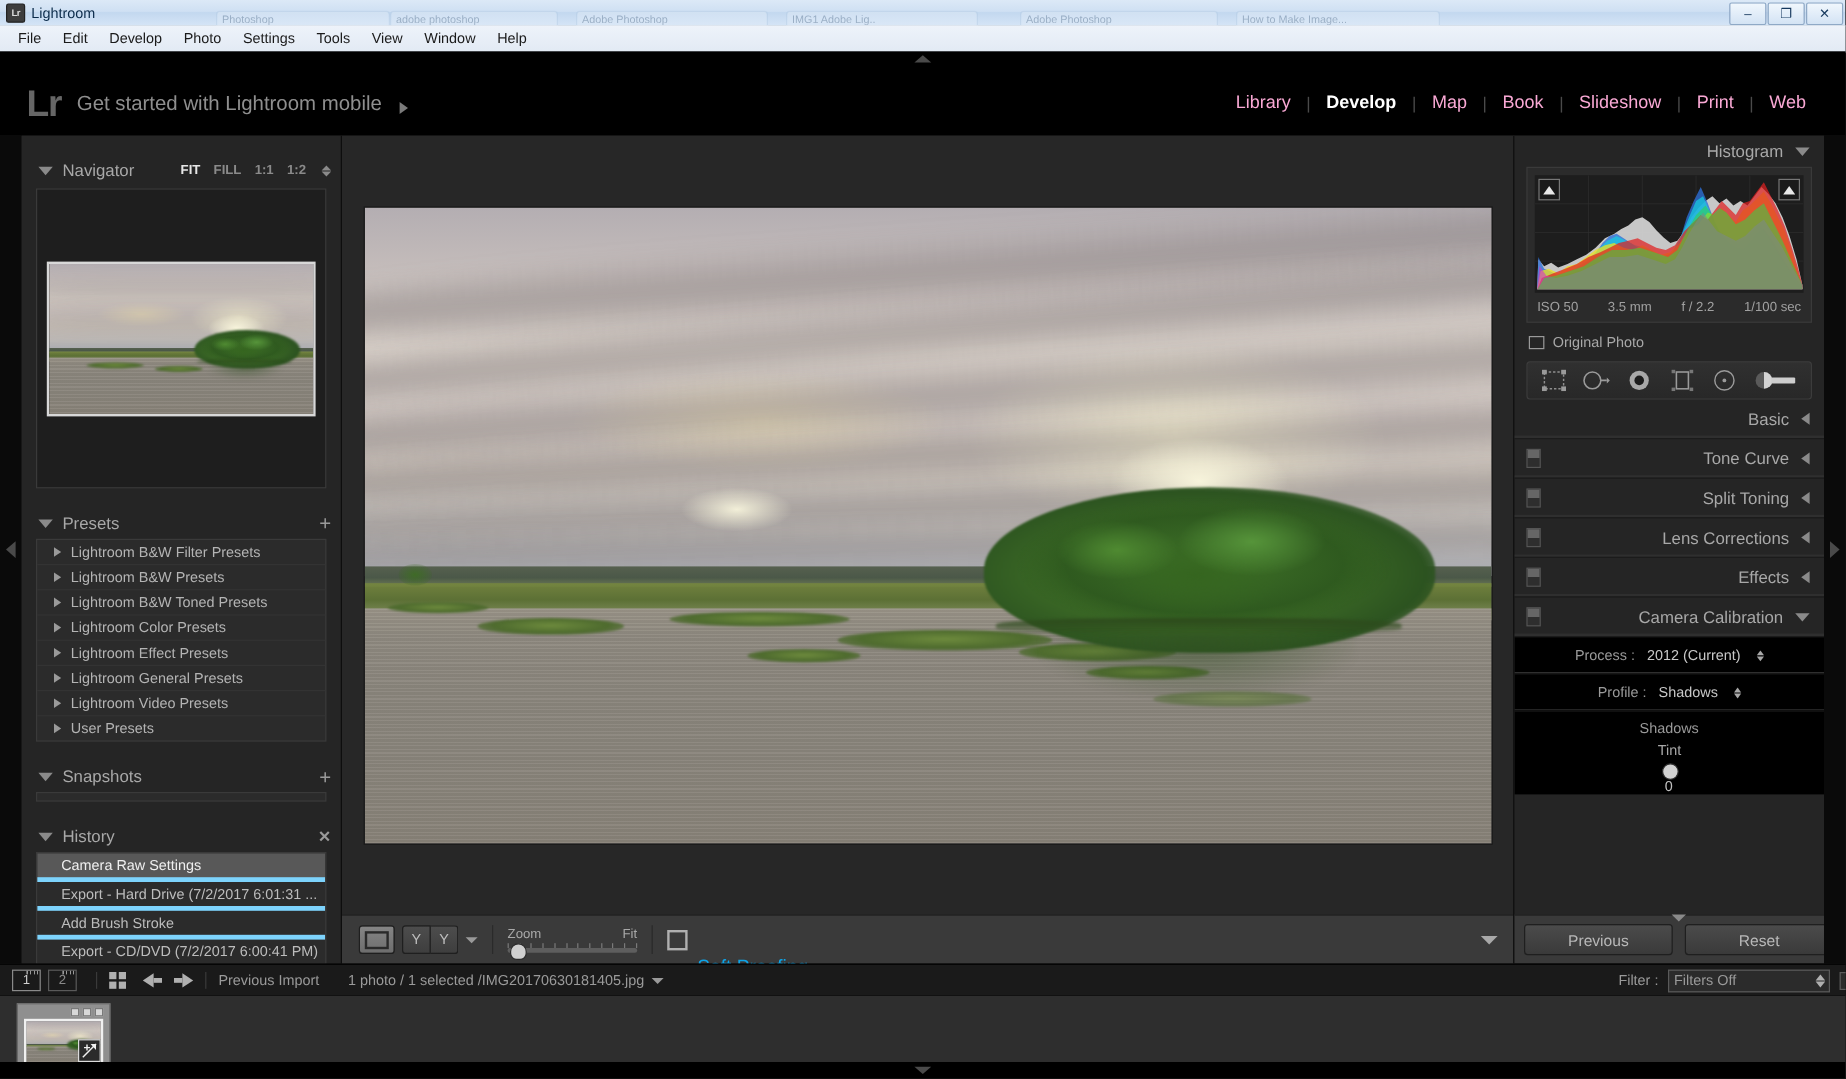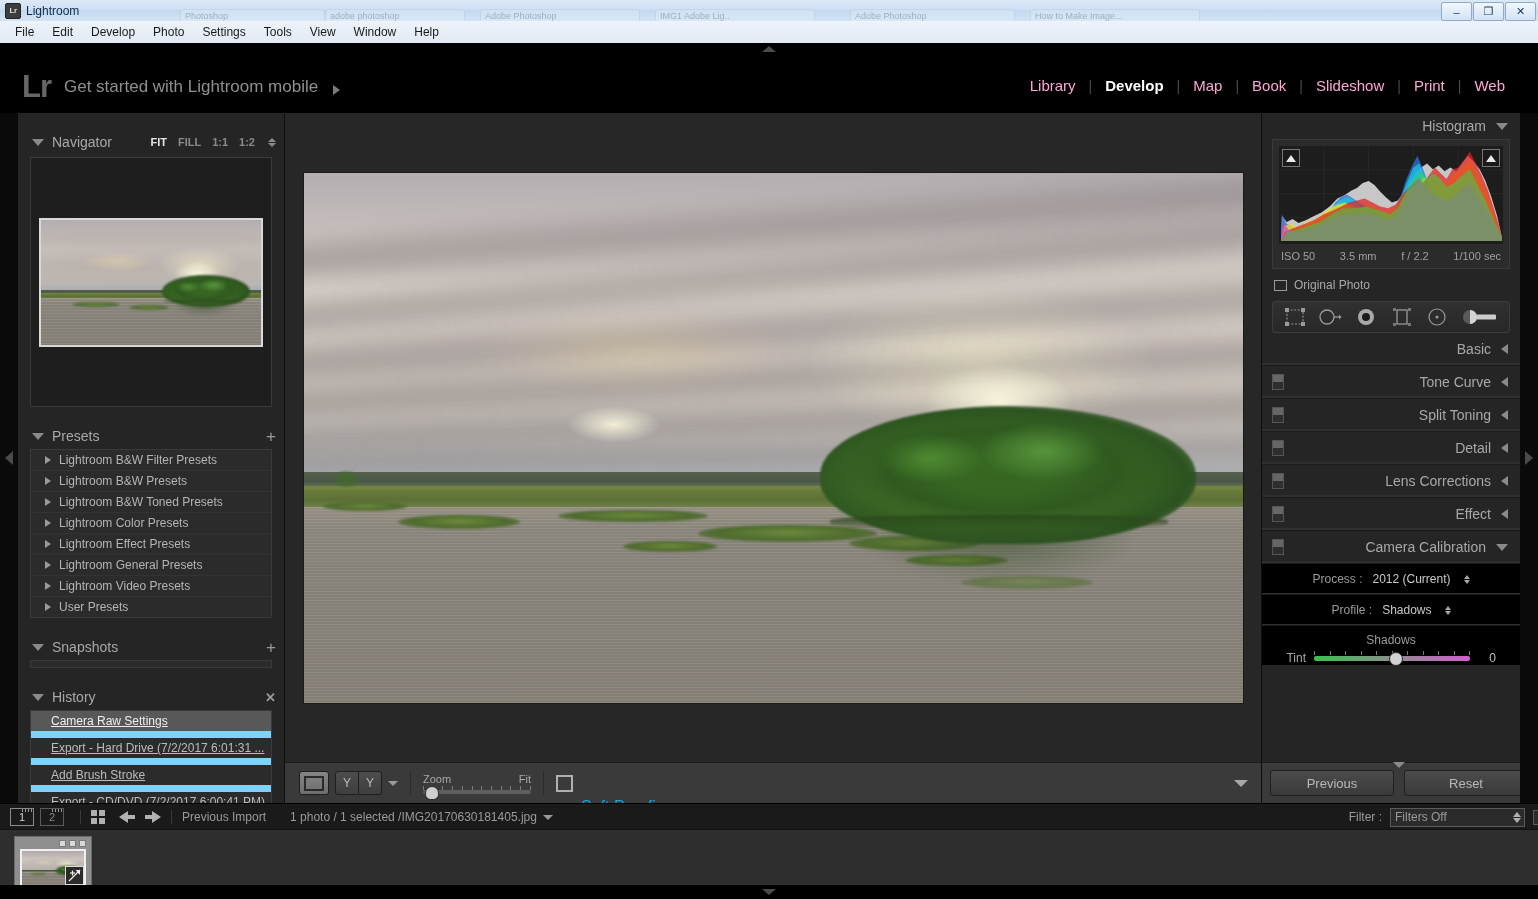--- a/index.html
+++ b/index.html
@@ -199,22 +199,22 @@
   .snapshots-empty {
     margin: 0 12px; height: 6px; background: #2b2b2b; border: 1px solid #3a3a3a;
   }
 
   .history-list {
     margin: 0 12px; border: 1px solid #3a3a3a; background: #2b2b2b;
     height: 92px; overflow: hidden;
   }
   .hist-row {
     height: 20px; display: flex; align-items: center; padding-left: 20px;
-    border-bottom: 7px solid #7dd3fc;
-    font-size: 12px; color: #bcbcbc; text-decoration: underline;
+    border-bottom: 4px solid #7dd3fc;
+    font-size: 12px; color: #bcbcbc;
   }
   .hist-row.selected { background: #585858; color: #efefef; }
 
   .hist-more {
     text-align: center; height: 10px; position: relative;
   }
   .hist-more::after {
     content: ''; position: absolute; left: 50%; top: 2px; margin-left: -5px;
     width: 0; height: 0; border-left: 5px solid transparent;
     border-right: 5px solid transparent; border-top: 5px solid #6a6a6a;
@@ -368,21 +368,21 @@
     height: 30px; display: flex; align-items: center; justify-content: center;
     gap: 10px; border-bottom: 1px solid #1c1c1c;
     box-shadow: inset 0 -1px 0 #2f2f2f;
   }
   .cc-key { font-size: 12px; color: #9a9a9a; }
   .cc-val { font-size: 12px; color: #c8c8c8; }
   .cc-stepper { display: inline-flex; flex-direction: column; gap: 1px; margin-left: 3px; vertical-align: middle; }
   .cc-stepper .u { width:0;height:0;border-left:3px solid transparent;border-right:3px solid transparent;border-bottom:4px solid #a8a8a8; }
   .cc-stepper .d { width:0;height:0;border-left:3px solid transparent;border-right:3px solid transparent;border-top:4px solid #a8a8a8; }
   .shadows-title { text-align: center; font-size: 12px; color: #9a9a9a; padding-top: 7px; }
-  .tint-row { display: flex; align-items: center; padding: 4px 24px 0 12px; gap: 8px; }
+  .tint-row { display: flex; align-items: center; padding: 4px 24px 0 12px; gap: 8px; flex-direction: column; }
   .tint-label { font-size: 12px; color: #a8a8a8; width: 32px; text-align: right; }
   .tint-track {
     flex: 1; height: 5px; border-radius: 2px;
     background: linear-gradient(to right,#35c24a,#8e8e8e 50%,#d05fd0);
     position: relative;
   }
   .tint-ticks { position: absolute; left: 0; right: 0; top: -5px; display: flex; justify-content: space-between; }
   .tint-ticks i { width: 1px; height: 4px; background: #787878; display: block; }
   .tint-knob {
     position: absolute; left: 48%; top: -4px; width: 12px; height: 12px;
@@ -909,35 +909,30 @@
           <div class="sec-arrow"></div>
         </div>
 
 
         <div class="sec-row">
           <div class="sec-sw"></div>
           <div class="sec-label">Split Toning</div>
           <div class="sec-arrow"></div>
         </div>
 
-        <div class="sec-row">
-          <div class="sec-sw"></div>
-          <div class="sec-label">Detail</div>
-          <div class="sec-arrow"></div>
-        </div>
 
         <div class="sec-row">
           <div class="sec-sw"></div>
           <div class="sec-label">Lens Corrections</div>
           <div class="sec-arrow"></div>
         </div>
 
         <div class="sec-row">
           <div class="sec-sw"></div>
-          <div class="sec-label">Effect</div>
+          <div class="sec-label">Effects</div>
           <div class="sec-arrow"></div>
         </div>
 
         <div class="sec-row">
           <div class="sec-sw"></div>
           <div class="sec-label">Camera Calibration</div>
           <div class="rp-tri" style="margin-left:10px"></div>
         </div>
 
         <div class="cc-body">

